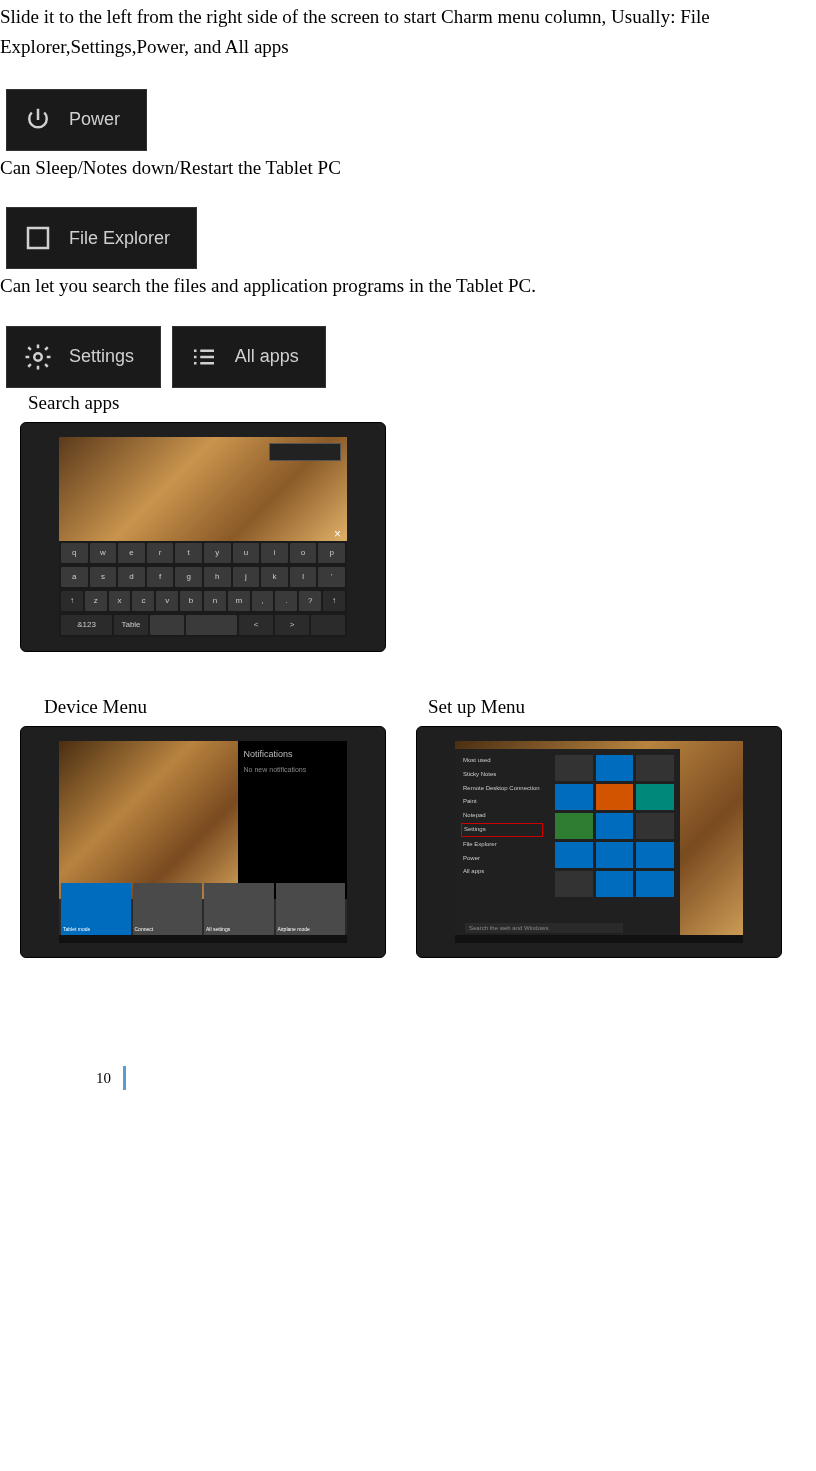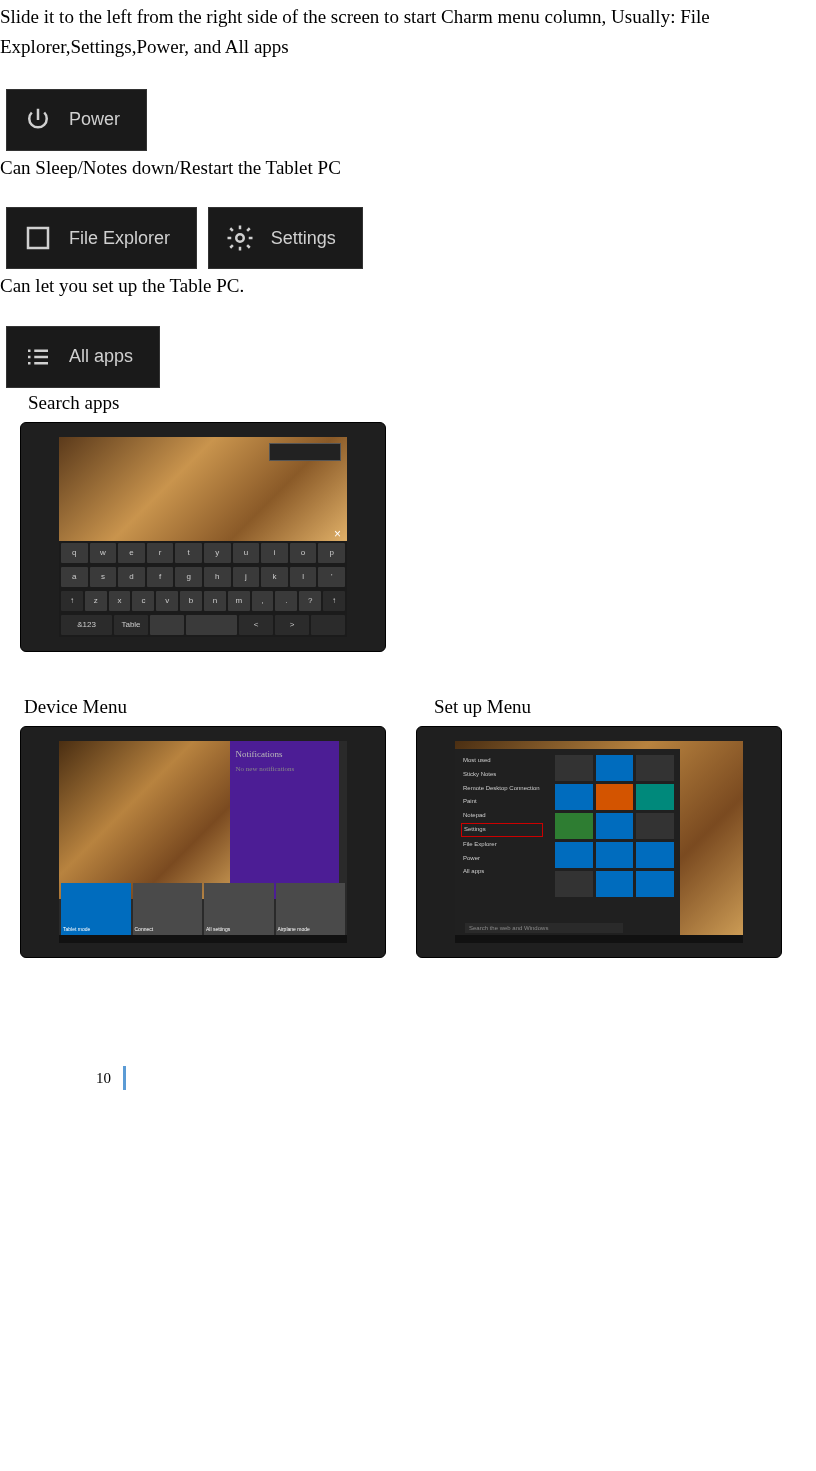--- a/index.html
+++ b/index.html
@@ -132,24 +132,24 @@
     width: 366px;
     height: 232px;
   }
   .device-tablet .desktop-bg {
     position: absolute;
     left: 0; top: 0; width: 62%; height: 78%;
     background: linear-gradient(135deg, #4a2e12 0%, #b8833f 40%, #7a4a20 70%, #d0a058 100%);
   }
   .device-tablet .notif {
     position: absolute;
-    right: 8px; top: 0; width: 38%; height: 78%;
-    background: #4c1d95;
+    right: 0; top: 0; width: 38%; height: 78%;
+    background: #000000;
     color: #bbb;
-    font-family: Liberation Serif, serif;
+    font-family: Liberation Sans, sans-serif;
     font-size: 8px;
     padding: 6px;
     box-sizing: border-box;
   }
   .device-tablet .tiles {
     position: absolute;
     left: 0; right: 0; bottom: 8px; height: 52px;
     display: flex;
     gap: 2px;
     padding: 0 2px;
@@ -268,32 +268,32 @@
 
   
   <div class="charm-icon-box">
     <span class="icon">
       <svg viewBox="0 0 24 24" width="30" height="30" fill="none" stroke="#d0d0d0" stroke-width="2">
         <rect x="4" y="4" width="16" height="16"></rect>
       </svg>
     </span>
     <span class="label">File Explorer</span>
   </div>
+  <p class="body-text desc">Can let you search the files and application programs in the Tablet PC.</p>
 
   
   <div class="charm-icon-box">
     <span class="icon">
       <svg viewBox="0 0 24 24" width="30" height="30" fill="none" stroke="#d0d0d0" stroke-width="2">
         <circle cx="12" cy="12" r="3"></circle>
         <path d="M12 2v3M12 19v3M4.2 4.2l2.1 2.1M17.7 17.7l2.1 2.1M2 12h3M19 12h3M4.2 19.8l2.1-2.1M17.7 6.3l2.1-2.1"></path>
       </svg>
     </span>
     <span class="label">Settings</span>
   </div>
-  <p class="body-text desc">Can let you set up the Table PC.</p>
 
   
   <div class="charm-icon-box">
     <span class="icon">
       <svg viewBox="0 0 24 24" width="30" height="30" fill="none" stroke="#d0d0d0" stroke-width="2">
         <line x1="4" y1="7" x2="6" y2="7"></line>
           <line x1="9" y1="7" x2="20" y2="7"></line>
         <line x1="4" y1="12" x2="6" y2="12"></line>
           <line x1="9" y1="12" x2="20" y2="12"></line>
         <line x1="4" y1="17" x2="6" y2="17"></line>
@@ -358,40 +358,40 @@
             <div class="kb-key dark">&gt;</div>
             <div class="kb-key dark"></div>
           </div>
       </div>
     </div>
   </div>
 
   
   <div class="bottom-row">
     <div>
-      <div class="section-label" style="margin-left:4px">Device Menu</div>
+      <div class="section-label" style="margin-left:24px">Device Menu</div>
       <div class="tablet small-tablet device-tablet">
         <div class="screen">
           <div class="desktop-bg"></div>
           <div class="notif">
             <div style="font-size:9px">Notifications</div>
             <div style="font-size:7px;color:#888;margin-top:2px">No new notifications</div>
           </div>
           <div class="tiles" id="device-tiles">
               <div class="tile">Tablet mode</div>
               <div class="tile gray">Connect</div>
               <div class="tile gray">All settings</div>
               <div class="tile gray">Airplane mode</div>
             </div>
           <div class="taskbar"></div>
         </div>
       </div>
     </div>
     <div>
-      <div class="section-label" style="margin-left:18px">Set up Menu</div>
+      <div class="section-label" style="margin-left:12px">Set up Menu</div>
       <div class="tablet small-tablet setup-tablet">
         <div class="screen">
           <div class="desktop-bg2"></div>
           <div class="start-panel">
             <div class="start-left" id="start-left">
                 <div class="start-item">Most used</div>
                 <div class="start-item">Sticky Notes</div>
                 <div class="start-item">Remote Desktop Connection</div>
                 <div class="start-item">Paint</div>
                 <div class="start-item">Notepad</div>

